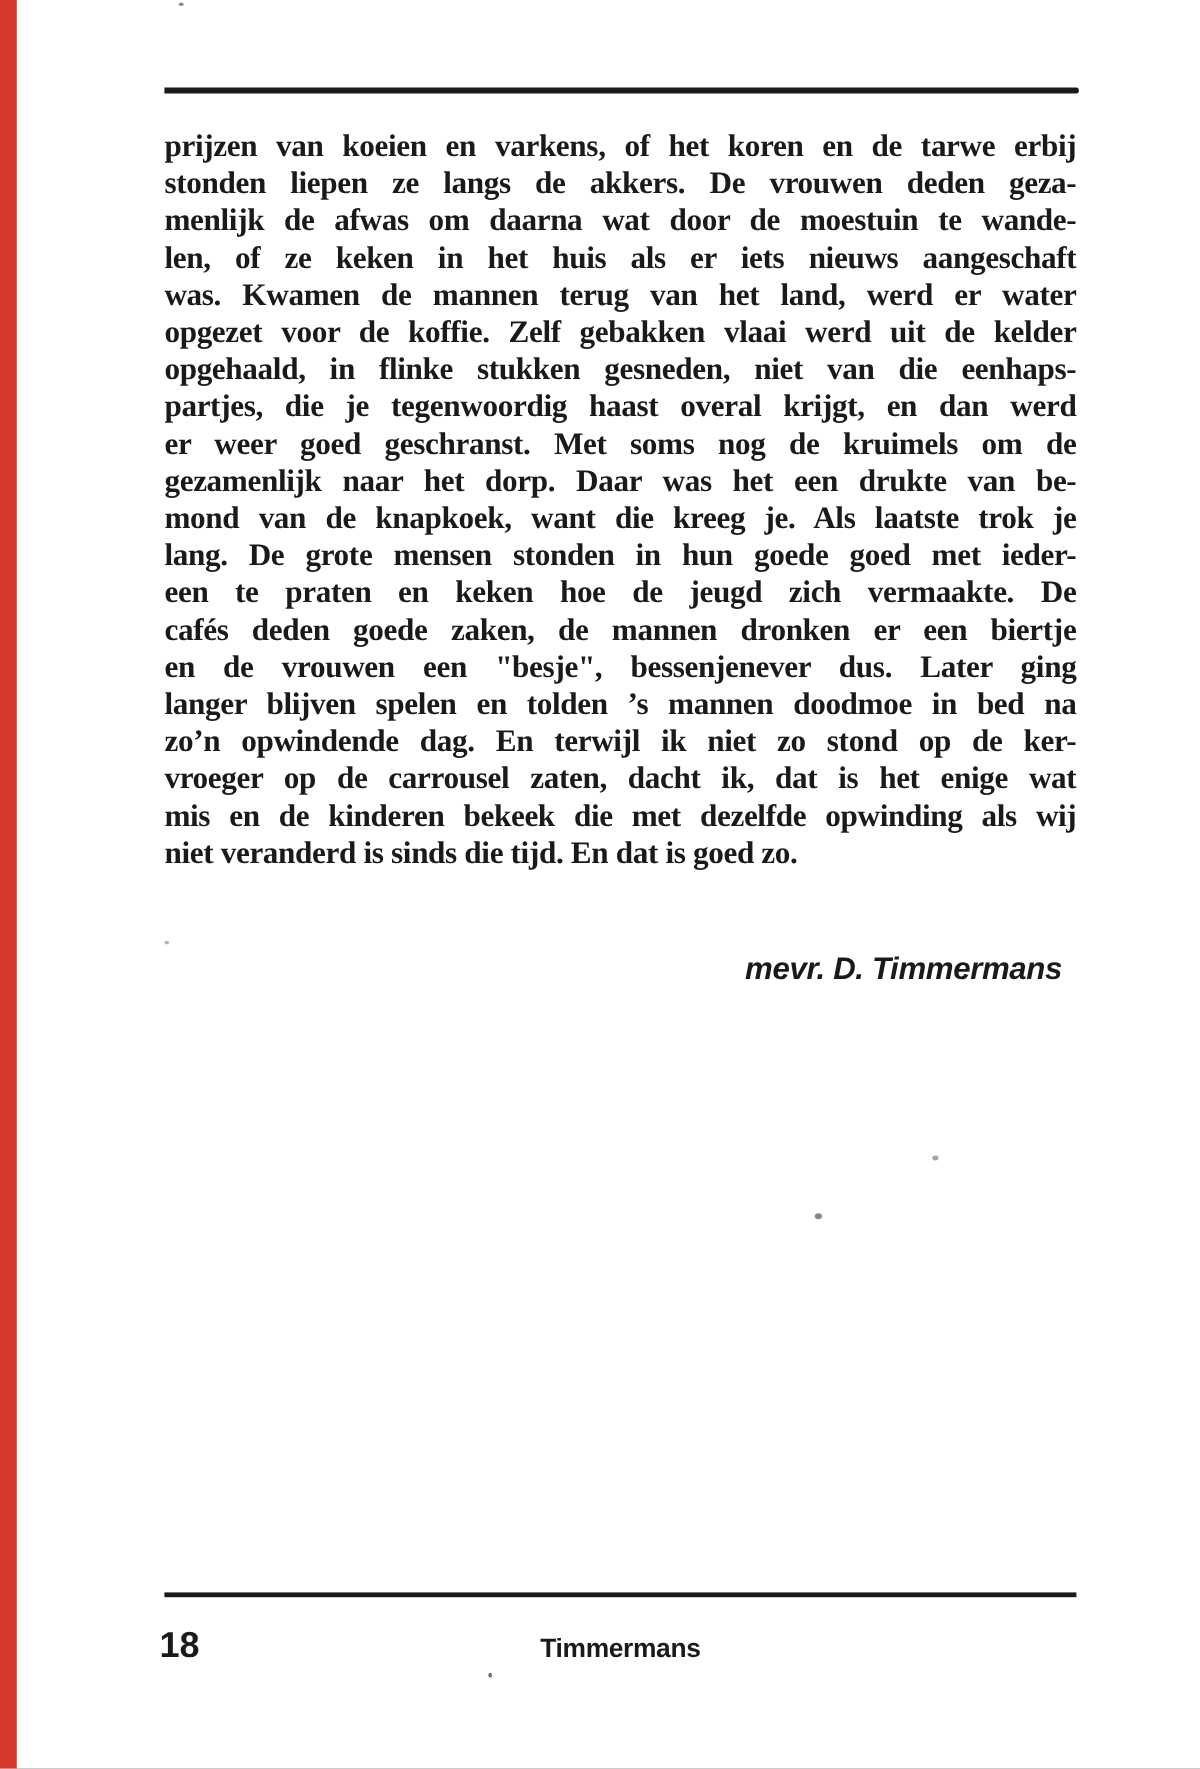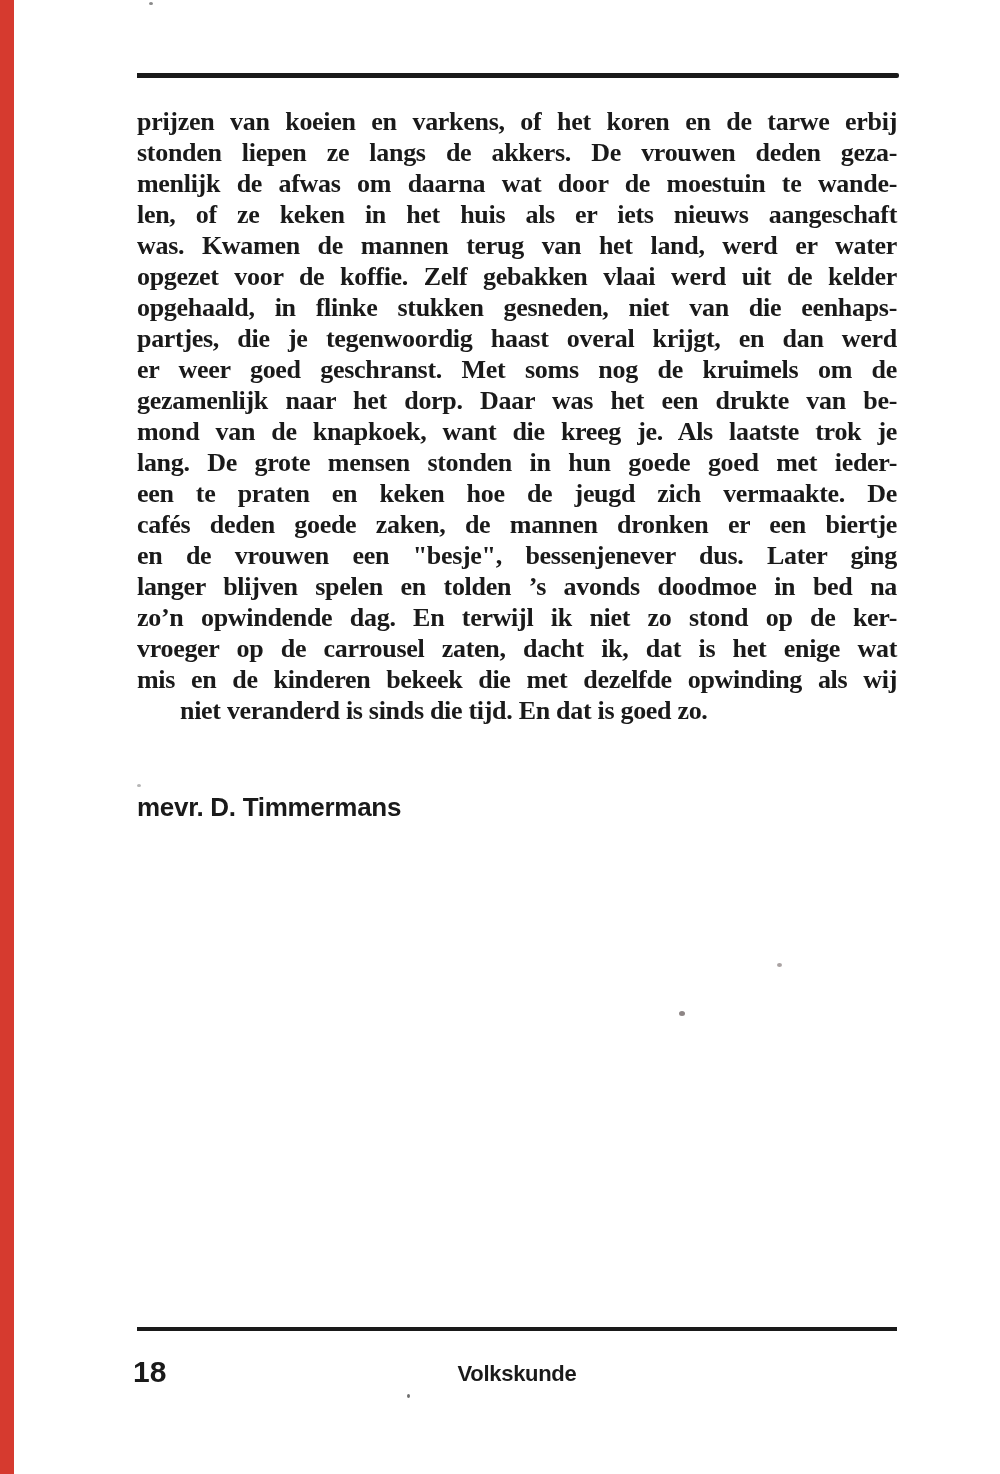--- a/index.html
+++ b/index.html
@@ -24,26 +24,28 @@
     position:absolute;left:137px;top:106px;width:760px;
     color:var(--ink,#1a1a1a);
     font-size:26px;line-height:31px;font-weight:700;
     letter-spacing:-0.3px;
   }
   .line{
     text-align:justify;
     text-align-last:justify;
     height:31px;white-space:nowrap;font-family:Liberation Serif, serif;
   }
-  .line.last{text-align-last:left;margin-left:43px;}
+  .line.last{text-align-last:left;}
   #signature{
     position:absolute;left:137px;top:792px;width:748px;
+    text-align:right;
     color:var(--ink,#1a1a1a);
     font-size:26px;line-height:31px;font-weight:700;
     letter-spacing:-0.3px;
+    font-style:italic;
   }
   #page-number{
     position:absolute;left:133px;top:1357px;
     color:var(--ink,#1a1a1a);
     font-size:30px;line-height:1;font-weight:700;
   }
   #journal-title{
     position:absolute;left:137px;top:1363px;width:760px;
     text-align:center;
     color:var(--ink,#1a1a1a);
@@ -75,33 +77,33 @@
     <div class="line">opgezet voor de koffie. Zelf gebakken vlaai werd uit de kelder</div>
     <div class="line">opgehaald, in flinke stukken gesneden, niet van die eenhaps-</div>
     <div class="line">partjes, die je tegenwoordig haast overal krijgt, en dan werd</div>
     <div class="line">er weer goed geschranst. Met soms nog de kruimels om de</div>
     <div class="line">gezamenlijk naar het dorp. Daar was het een drukte van be-</div>
     <div class="line">mond van de knapkoek, want die kreeg je. Als laatste trok je</div>
     <div class="line">lang. De grote mensen stonden in hun goede goed met ieder-</div>
     <div class="line">een te praten en keken hoe de jeugd zich vermaakte. De</div>
     <div class="line">cafés deden goede zaken, de mannen dronken er een biertje</div>
     <div class="line">en de vrouwen een "besje", bessenjenever dus. Later ging</div>
-    <div class="line">langer blijven spelen en tolden ’s avonds doodmoe in bed na</div>
+    <div class="line">langer blijven spelen en tolden ’s mannen doodmoe in bed na</div>
     <div class="line">zo’n opwindende dag. En terwijl ik niet zo stond op de ker-</div>
     <div class="line">vroeger op de carrousel zaten, dacht ik, dat is het enige wat</div>
     <div class="line">mis en de kinderen bekeek die met dezelfde opwinding als wij</div>
     <div class="line last">niet veranderd is sinds die tijd. En dat is goed zo.</div>
   </div>
 
   <div id="signature">mevr. D. Timmermans</div>
 
   <div id="bottom-rule" class="rule"></div>
 
   <div id="page-number">18</div>
-  <div id="journal-title">Volkskunde</div>
+  <div id="journal-title">Timmermans</div>
 
   <div class="speck s1"></div>
   <div class="speck s2"></div>
   <div class="speck s3"></div>
   <div class="speck s4"></div>
   <div class="speck s5"></div>
 
 </div>
 
 </body></html>

